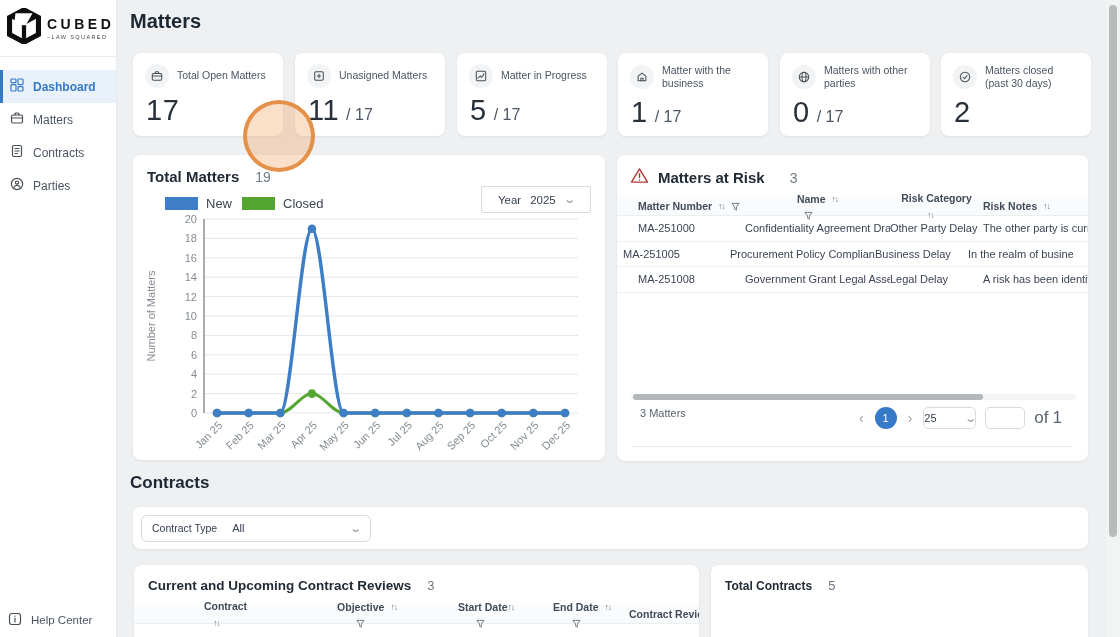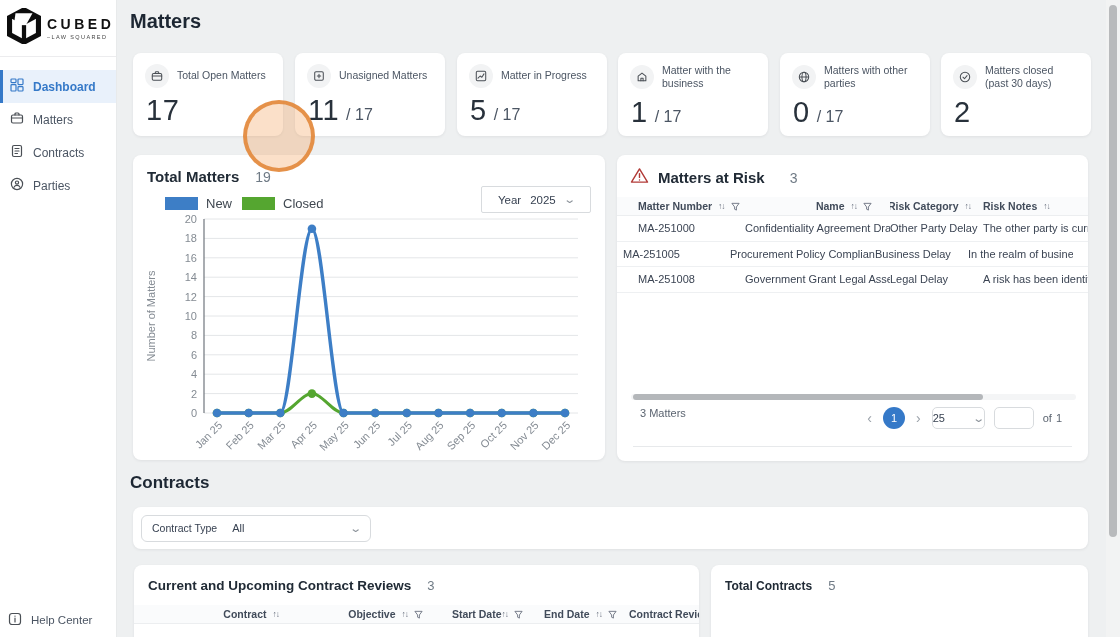--- a/index.html
+++ b/index.html
@@ -48,33 +48,33 @@
   .legend-label { font-size:13px; color:#3f4750; }
   #chart-svg { position:absolute; left:8px; top:56px; }
 
   
   .risk-card { left:617px; top:155px; width:471px; height:306px; overflow:hidden; }
   .risk-title-row { display:flex; align-items:center; padding:12px 16px 0 13px; gap:9px; }
   .tbl-header { display:flex; align-items:center; height:19px; background:#fafbfc; border-bottom:1px solid #eceef0; font-size:10.5px; font-weight:bold; color:#414b5a; margin-top:9px; }
   .th { display:flex; align-items:center; gap:6px; overflow:hidden; white-space:nowrap; flex:0 0 auto; }
   .sort-ic { font-size:8.5px; color:#6b7280; letter-spacing:-1px; font-weight:normal; }
   .filter-ic { display:inline-flex; }
-  .th-spread { justify-content:flex-end; }
+  .th-spread { justify-content:flex-end;flex-direction:column; }
   .tbl-row { display:flex; align-items:center; height:25.5px; border-bottom:1px solid #eef0f2; font-size:11px; color:#3b4453; }
   .td { overflow:hidden; white-space:nowrap; flex:0 0 auto; }
   .hscroll-track { position:absolute; left:14px; right:12px; top:239px; height:6px; border-radius:3px; background:#f4f5f6; }
   .hscroll-thumb { position:absolute; left:2px; top:0; width:350px; height:6px; border-radius:3px; background:#b4b7ba; cursor:pointer; }
   .pager-row { position:absolute; left:0; right:0; top:252px; height:30px; display:flex; align-items:flex-start; }
   .pager-summary { font-size:11px; color:#5b6470; margin-left:23px; }
   .pager-controls { margin-left:auto; margin-right:26px; display:flex; align-items:center; gap:9px; }
   .pg-chev { font-size:14px; color:#9aa1a9; cursor:pointer; padding:0 2px; }
   .pg-num { width:22px; height:22px; border-radius:50%; background:#3579c8; color:#fff; font-size:11px; display:flex; align-items:center; justify-content:center; cursor:pointer; }
   .pg-size { height:22px; min-width:53px; border:1px solid #d8dbde; border-radius:5px; display:flex; align-items:center; justify-content:space-between; padding:0 0; font-size:11px; color:#374151; cursor:pointer; }
   .pg-input { width:40px; height:22px; border:1px solid #d8dbde; border-radius:5px; font-size:11px; padding:0 5px; outline:none; }
-  .pg-of { font-size:11px; color:#5b6470; display:flex; gap:4px; }
+  .pg-of { font-size:17px; color:#5b6470; display:flex; gap:4px; }
   .pager-divider { position:absolute; left:16px; right:16px; top:291px; height:1px; background:#e7e9eb; }
 
   
   .contracts-title { position:absolute; left:130px; top:473px; font-size:17px; font-weight:bold; color:#1d2733; }
   .filter-card { left:133px; top:507px; width:955px; height:42px; display:flex; align-items:center; padding-left:8px; }
   .ctype-box { width:230px; height:27px; border:1px solid #d8dbde; border-radius:6px; display:flex; align-items:center; padding:0 10px; cursor:pointer; background:#fff; }
   .ctype-label { font-size:10.5px; color:#374151; }
   .ctype-value { font-size:11px; color:#374151; margin-left:15px;text-align:center; }
   .ctype-box .chev { margin-left:auto; }
 

